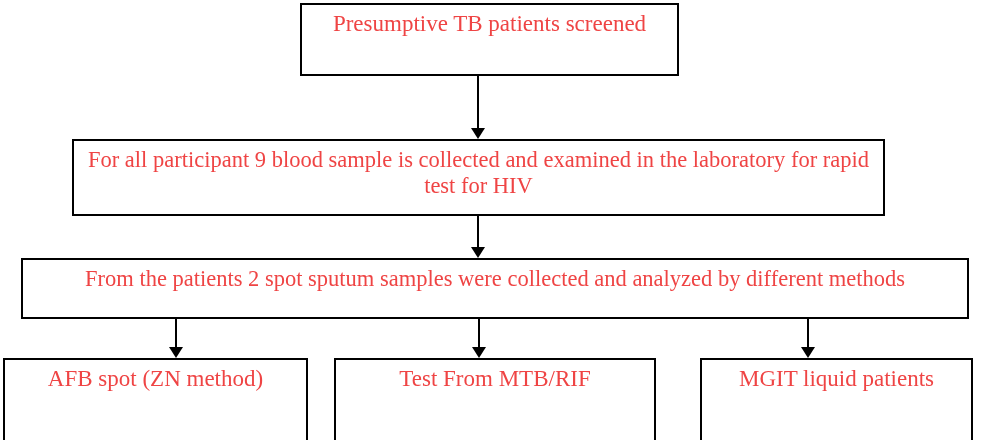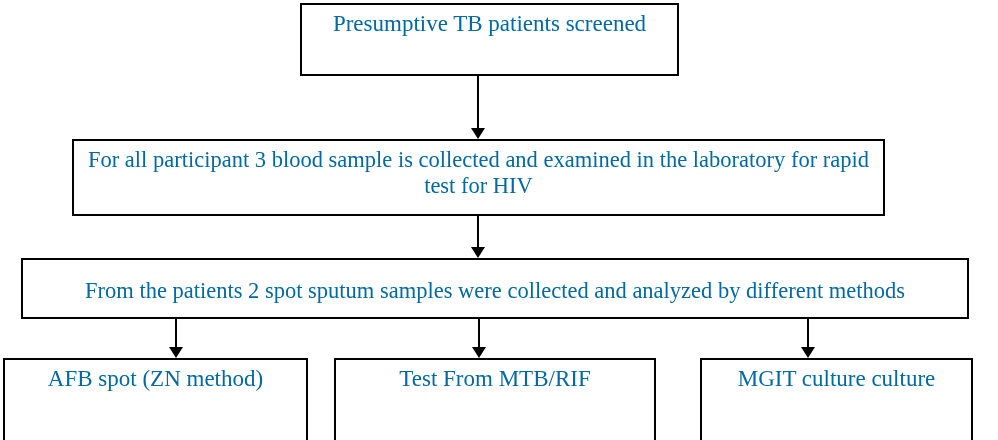--- a/index.html
+++ b/index.html
@@ -21,32 +21,32 @@
   .node {
     position: absolute;
     box-sizing: border-box;
     border: 2px solid #000000;
     background: #ffffff;
     display: flex;
     justify-content: center;
     align-items: flex-start;
     text-align: center;
     line-height: 1.16;
-    color: #0369a1;
+    color: #ef4444;
   }
   .node .node-text {
     display: block;
     width: 100%;
     padding-top: 6px;
   }
 
   
   #node-screened      { left: 300px; top: 3px;   width: 379px; height: 73px;  font-size: 23px; }
   #node-blood-sample  { left: 72px;  top: 139px; width: 813px; height: 77px;  font-size: 22.5px; }
-  #node-sputum        { left: 21px;  top: 258px; width: 948px; height: 61px;  font-size: 22.5px; align-items: center; }
+  #node-sputum        { left: 21px;  top: 258px; width: 948px; height: 61px;  font-size: 22.5px; }
   #node-afb-smear     { left: 3px;   top: 358px; width: 305px; height: 85px;  font-size: 23px; }
   #node-xpert         { left: 334px; top: 358px; width: 322px; height: 85px;  font-size: 23px; }
   #node-mgit          { left: 700px; top: 358px; width: 273px; height: 85px;  font-size: 23px; }
 
   
   .connector {
     position: absolute;
     pointer-events: none;
   }
   .conn-line {
@@ -99,21 +99,21 @@
   <div class="node" id="node-screened">
     <span class="node-text">Presumptive TB patients screened</span>
   </div>
 
   <div class="connector" id="arrow-screened-to-blood">
     <div class="conn-line"></div>
     <div class="conn-head"></div>
   </div>
 
   <div class="node" id="node-blood-sample">
-    <span class="node-text">For all participant 3 blood sample is collected and examined in the laboratory for rapid test for HIV</span>
+    <span class="node-text">For all participant 9 blood sample is collected and examined in the laboratory for rapid test for HIV</span>
   </div>
 
   <div class="connector" id="arrow-blood-to-sputum">
     <div class="conn-line"></div>
     <div class="conn-head"></div>
   </div>
 
   <div class="node" id="node-sputum">
     <span class="node-text">From the patients 2 spot sputum samples were collected and analyzed by different methods</span>
   </div>
@@ -135,16 +135,16 @@
 
   <div class="node" id="node-afb-smear">
     <span class="node-text">AFB spot (ZN method)</span>
   </div>
 
   <div class="node" id="node-xpert">
     <span class="node-text">Test From MTB/RIF</span>
   </div>
 
   <div class="node" id="node-mgit">
-    <span class="node-text">MGIT culture culture</span>
+    <span class="node-text">MGIT liquid patients</span>
   </div>
 
 </div>
 
 </body></html>

